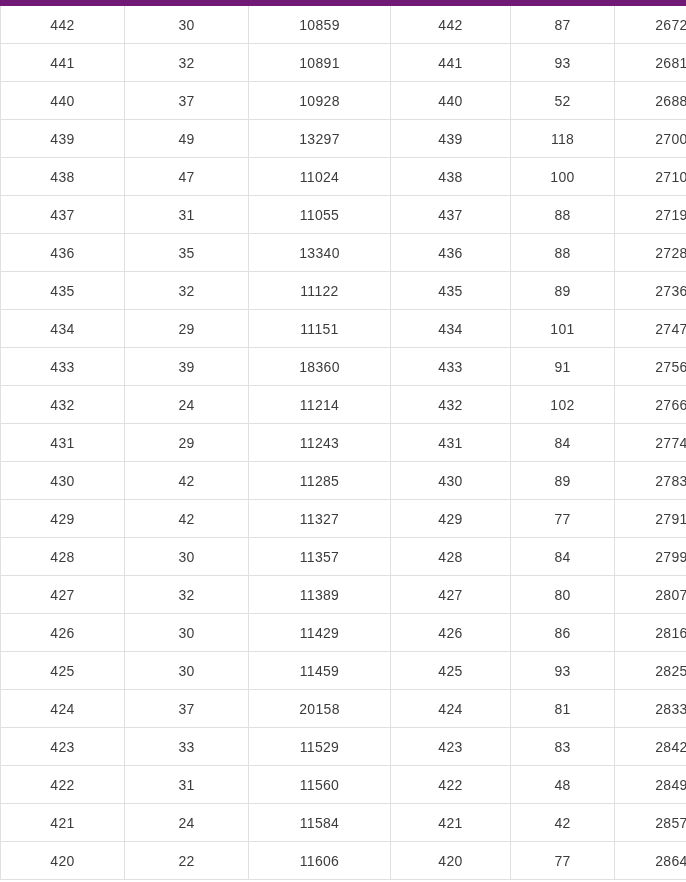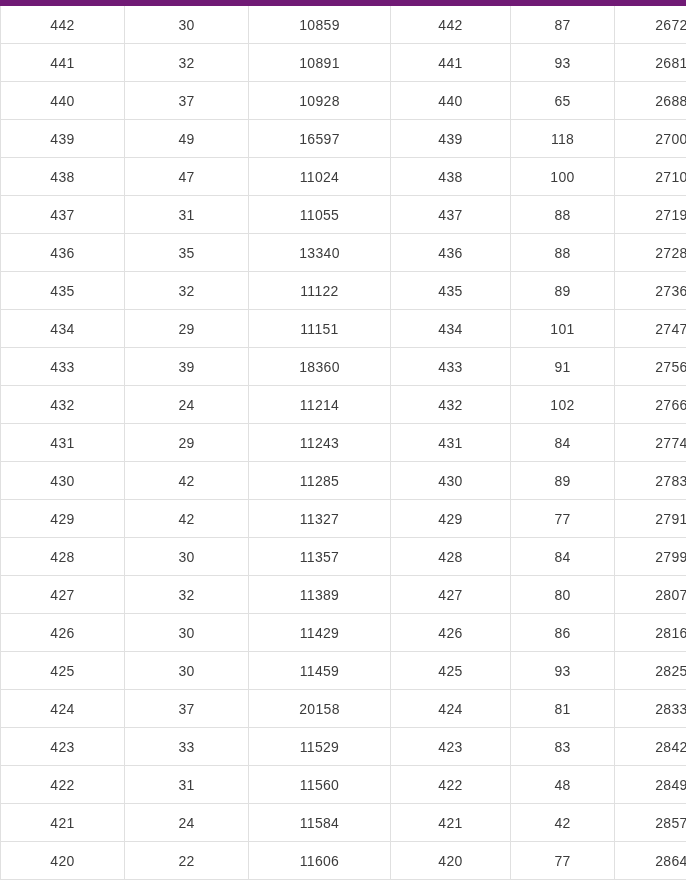--- a/index.html
+++ b/index.html
@@ -69,27 +69,27 @@
       <td>10891</td>
       <td>441</td>
       <td>93</td>
       <td>26813</td>
     </tr>
     <tr>
       <td>440</td>
       <td>37</td>
       <td>10928</td>
       <td>440</td>
-      <td>65</td>
+      <td>52</td>
       <td>26886</td>
     </tr>
     <tr>
       <td>439</td>
       <td>49</td>
-      <td>16597</td>
+      <td>13297</td>
       <td>439</td>
       <td>118</td>
       <td>27004</td>
     </tr>
     <tr>
       <td>438</td>
       <td>47</td>
       <td>11024</td>
       <td>438</td>
       <td>100</td>

